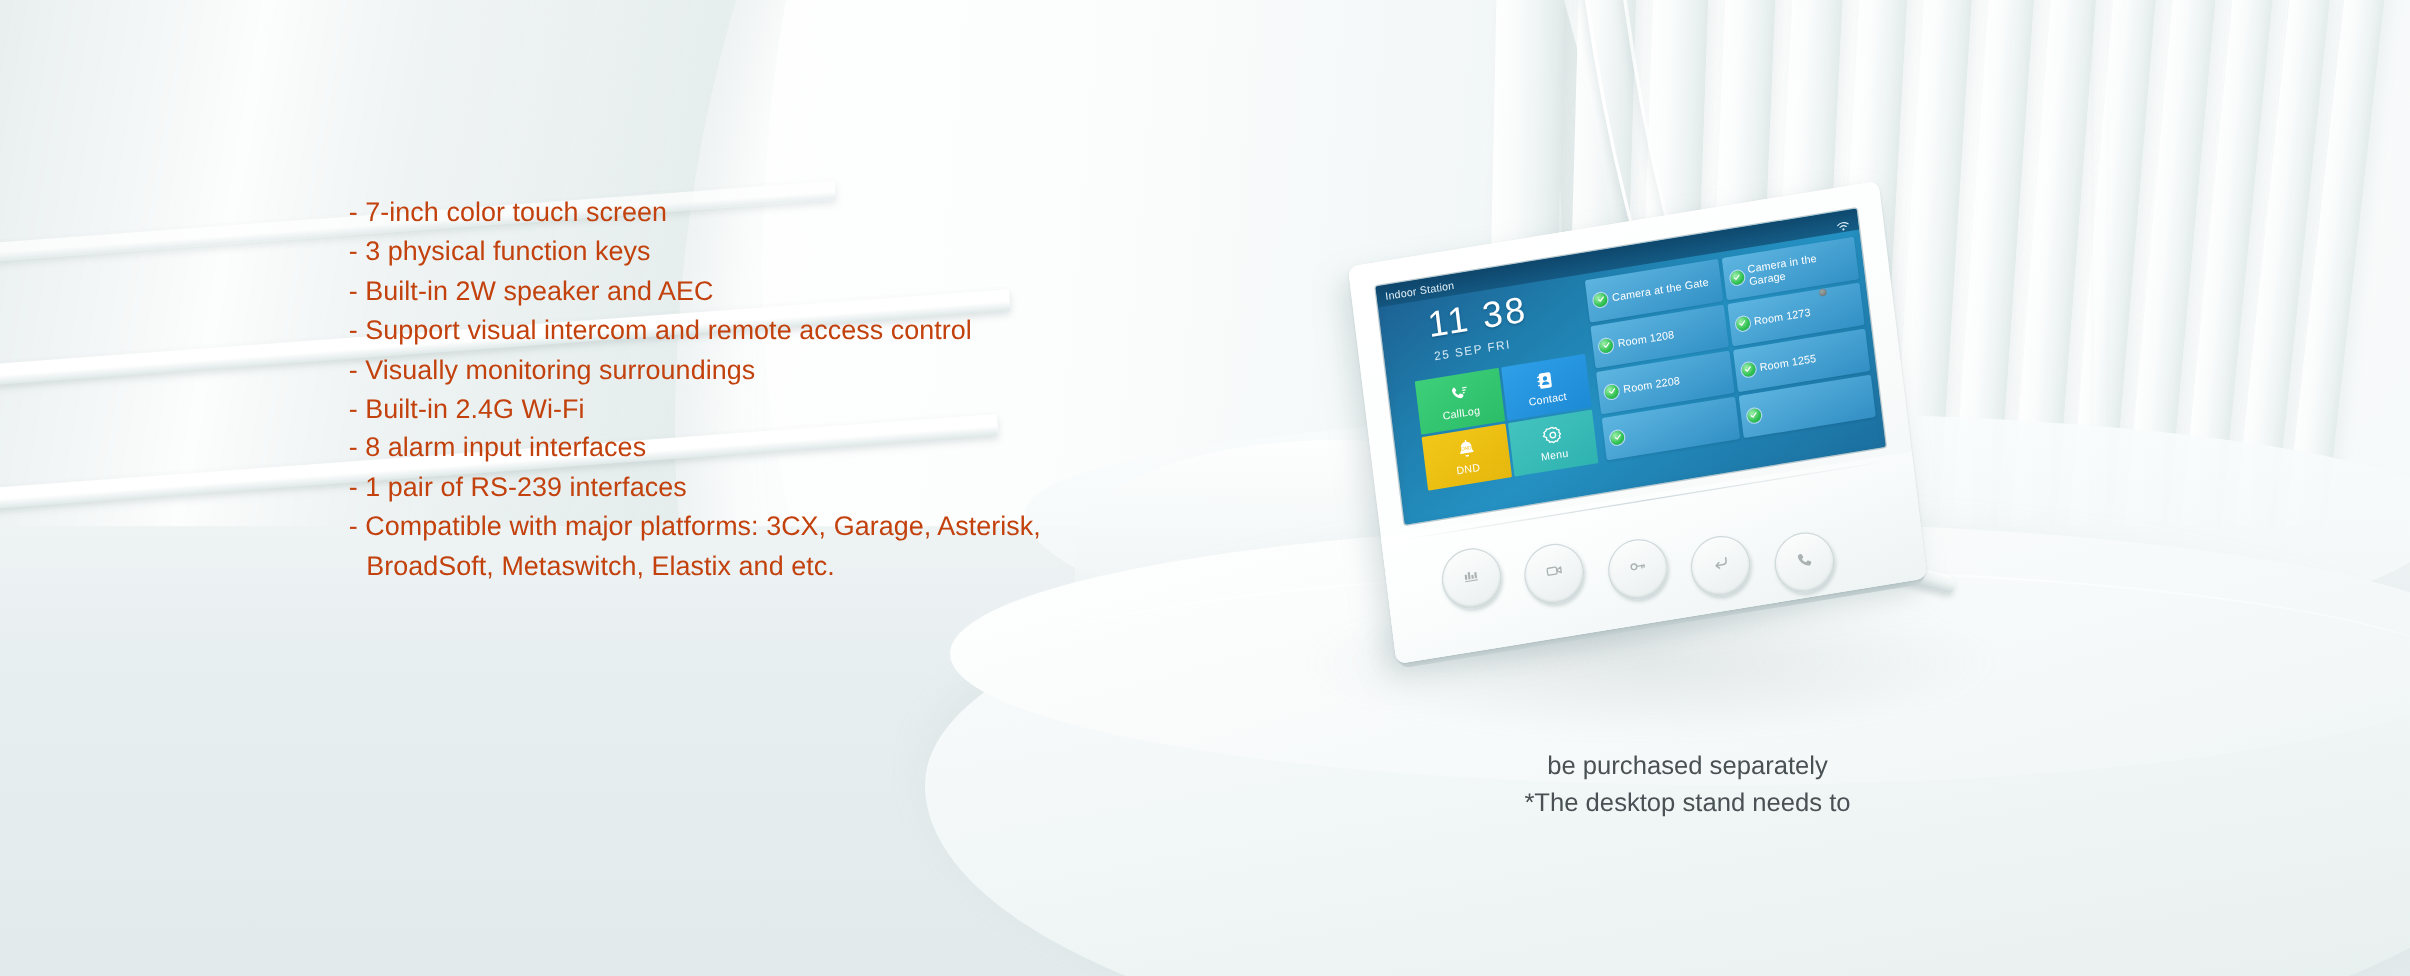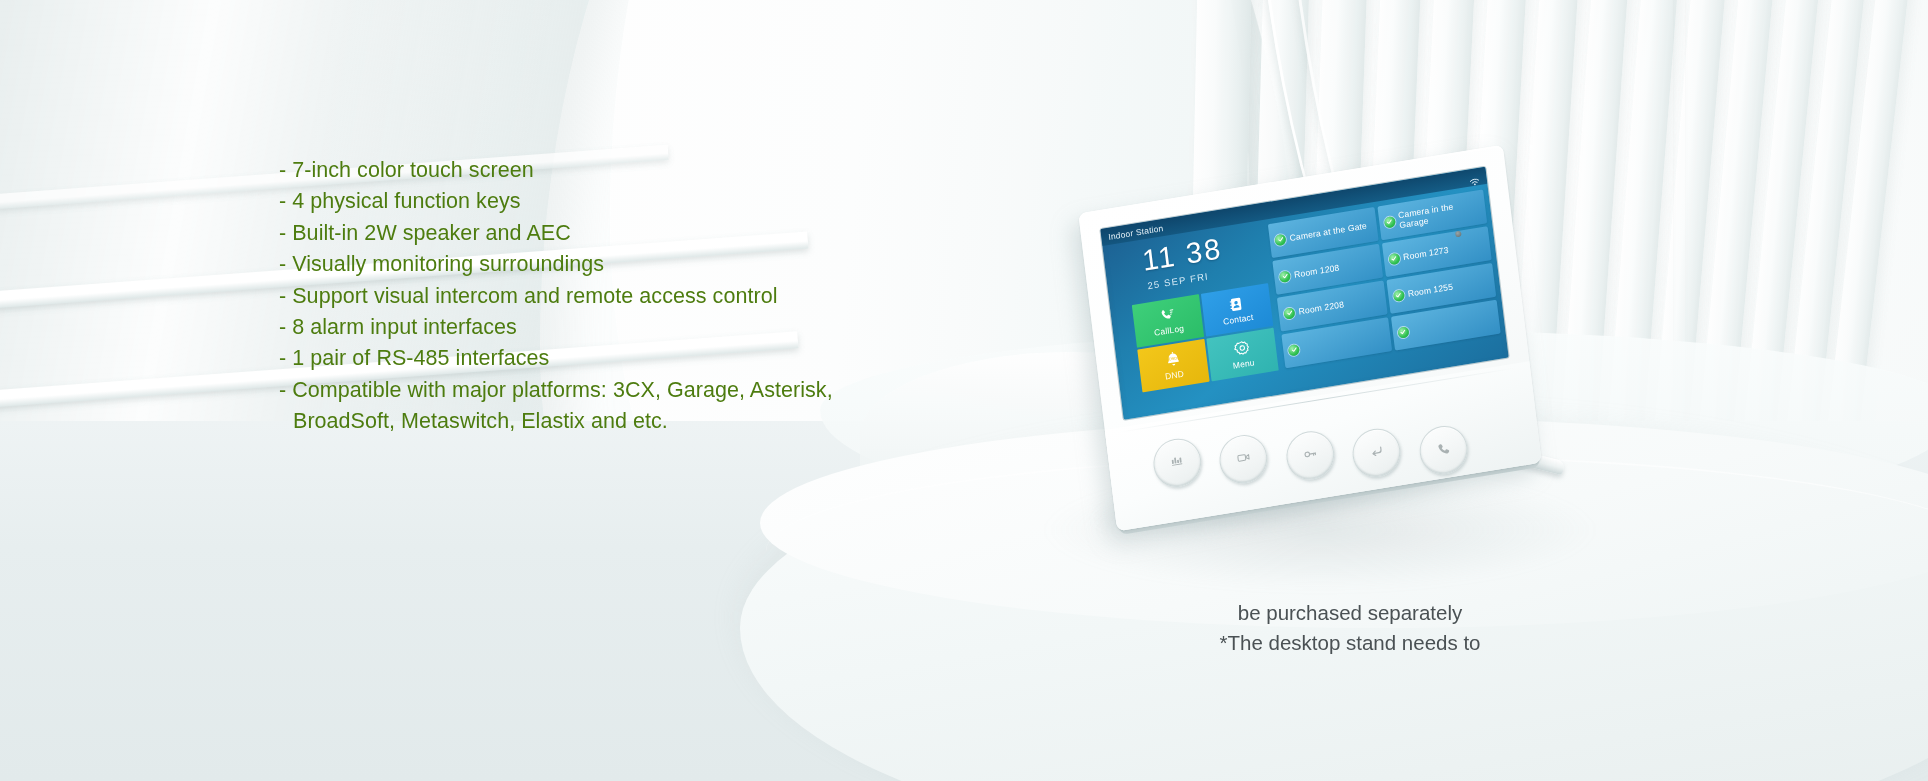--- a/index.html
+++ b/index.html
@@ -114,21 +114,21 @@
   .text-panel{position:absolute;left:0;top:0;width:900px;height:781px;}
   .title{
     position:absolute;left:278px;top:85px;
     font-size:43px;font-weight:400;color:#3f4346;letter-spacing:.2px;
     white-space:nowrap;
   }
   .feature-list{
     position:absolute;left:279px;top:155px;width:620px;
   }
   .feature-item{
-    font-size:21.5px;color:#4d7c0f;line-height:31.4px;white-space:nowrap;
+    font-size:21.5px;color:#c2410c;line-height:31.4px;white-space:nowrap;
     font-weight:400;letter-spacing:.05px;
   }
   .feature-item.cont{padding-left:14px;}
 
   
   .device-wrap{
     position:absolute;left:1095px;top:178px;width:430px;height:320px;
     transform:rotate(-9.2deg) skewX(-2.2deg);
     transform-origin:center center;
   }
@@ -309,26 +309,27 @@
   <div class="podium-back soft"></div>
   <div class="step-back soft"></div>
   <div class="podium-big"></div>
   <div class="podium-top"></div>
   <div class="podium-edge"></div>
   <div class="podium-shadow"></div>
 
   <div class="text-panel">
     <div class="feature-list">
       <div class="feature-item">- 7-inch color touch screen</div>
-      <div class="feature-item">- 4 physical function keys</div>
+      <div class="feature-item">- 3 physical function keys</div>
       <div class="feature-item">- Built-in 2W speaker and AEC</div>
+      <div class="feature-item">- Support visual intercom and remote access control</div>
       <div class="feature-item">- Visually monitoring surroundings</div>
-      <div class="feature-item">- Support visual intercom and remote access control</div>
+      <div class="feature-item">- Built-in 2.4G Wi-Fi</div>
       <div class="feature-item">- 8 alarm input interfaces</div>
-      <div class="feature-item">- 1 pair of RS-485 interfaces</div>
+      <div class="feature-item">- 1 pair of RS-239 interfaces</div>
       <div class="feature-item">- Compatible with major platforms: 3CX, Garage, Asterisk,</div>
       <div class="feature-item cont">BroadSoft, Metaswitch, Elastix and etc.</div>
     </div>
   </div>
 
   <div class="device-shadow"></div>
   <div class="stand-leg2"></div>
   <div class="stand-leg"></div>
 
   <div class="device-wrap">

